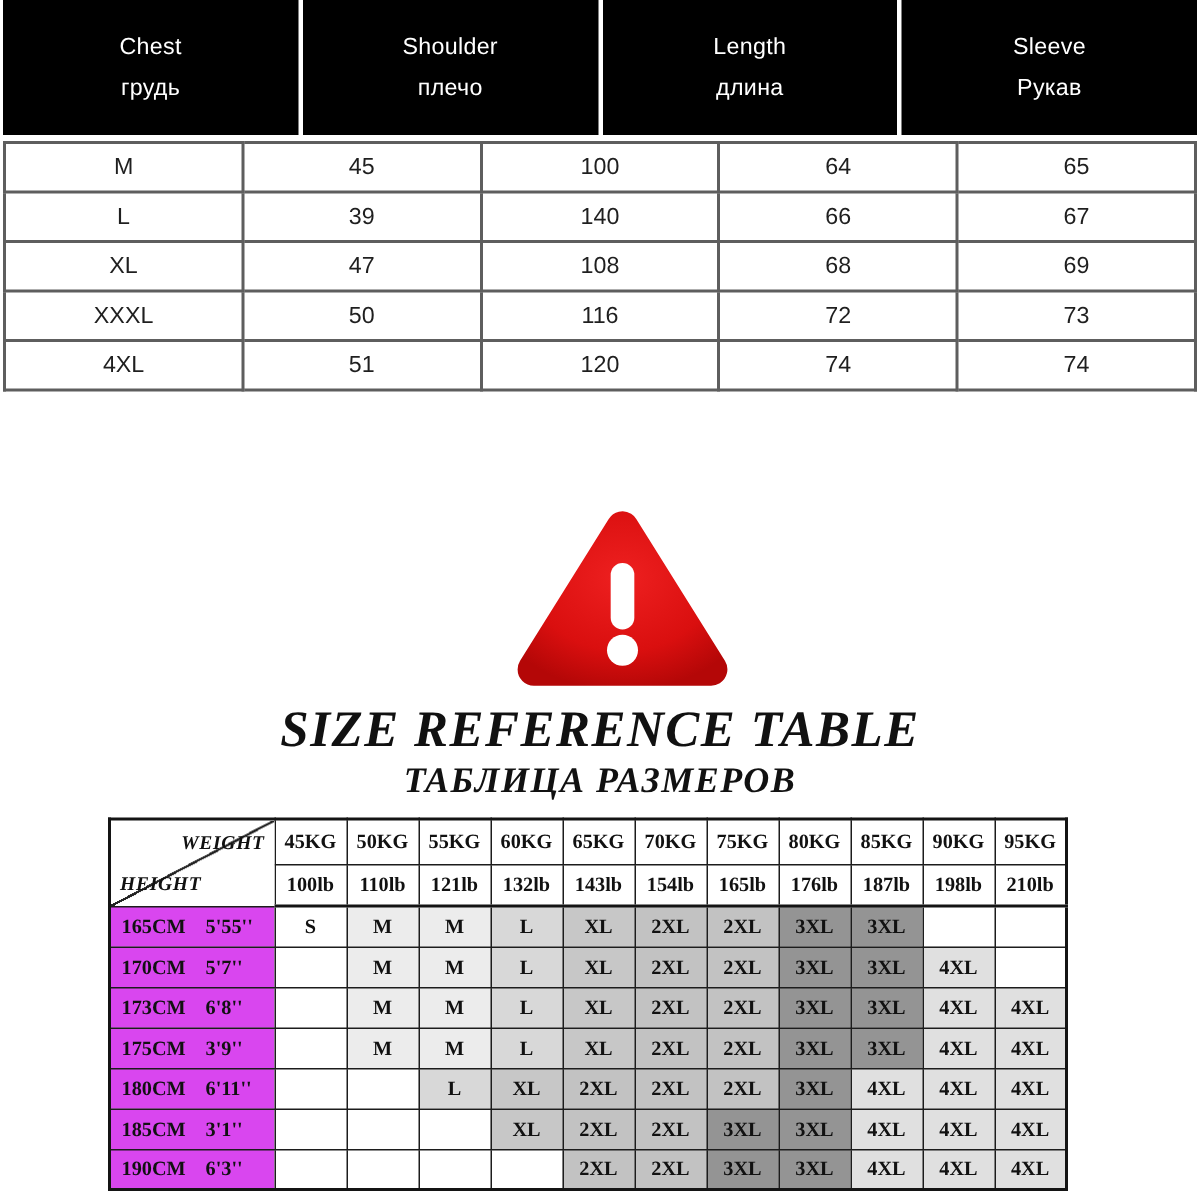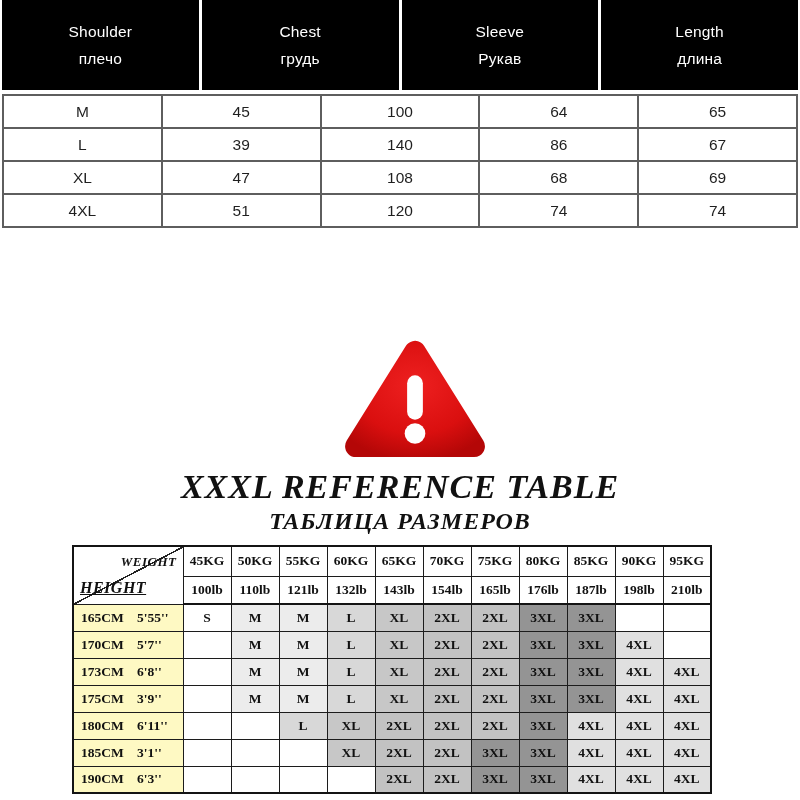--- a/index.html
+++ b/index.html
@@ -40,80 +40,87 @@
     position:absolute; left:72px; top:545px;
     border-collapse:collapse; table-layout:fixed;
     font-family:"Liberation Serif", serif; font-weight:bold; color:#111111;
     border:2px solid #141414;
   }
   .ref-table td { border:1px solid #1c1c1c; text-align:center; vertical-align:middle; }
   .ref-table td.kg   { width:48px; height:30px; font-size:13.5px; background:#ffffff; }
   .ref-table td.lb   { height:28px; font-size:13.5px; background:#ffffff; border-bottom:2px solid #141414; }
   .ref-table td.size { height:27px; font-size:13.5px; }
   .ref-table td.rowhead {
-    width:110px; background:#fef9c3; font-size:13.5px;
+    width:110px; background:#d946ef; font-size:13.5px;
     text-align:left; padding-left:7px;
   }
   .ref-table td.rowhead .cm { display:inline-block; width:56px; }
   .ref-table td.corner { width:110px; position:relative; background:#ffffff; padding:0;
     background-image:linear-gradient(to bottom right, transparent calc(50% - 0.8px), #222222 calc(50% - 0.8px), #222222 calc(50% + 0.8px), transparent calc(50% + 0.8px));
   }
   .corner-weight {
     position:absolute; top:7px; right:6px;
     font-style:italic; font-size:13px; letter-spacing:0.5px;
   }
   .corner-height {
     position:absolute; bottom:7px; left:6px;
-    font-style:italic; font-size:16px; letter-spacing:0.5px;text-decoration:underline;
+    font-style:italic; font-size:13px; letter-spacing:0.5px;
   }
 </style>
 </head>
 <body>
 
 <div class="top-table">
   <div class="tt-header" id="tt-header">
       <div class="tt-hcell">
+        <div class="tt-hline">Chest</div>
+        <div class="tt-hline">грудь</div>
+      </div>
+      <div class="tt-hcell">
         <div class="tt-hline">Shoulder</div>
         <div class="tt-hline">плечо</div>
       </div>
       <div class="tt-hcell">
-        <div class="tt-hline">Chest</div>
-        <div class="tt-hline">грудь</div>
+        <div class="tt-hline">Length</div>
+        <div class="tt-hline">длина</div>
       </div>
       <div class="tt-hcell">
         <div class="tt-hline">Sleeve</div>
         <div class="tt-hline">Рукав</div>
-      </div>
-      <div class="tt-hcell">
-        <div class="tt-hline">Length</div>
-        <div class="tt-hline">длина</div>
       </div>
     </div>
   <table class="tt-body">
     <tbody id="tt-body">
         <tr>
           <td>M</td>
           <td>45</td>
           <td>100</td>
           <td>64</td>
           <td>65</td>
         </tr>
         <tr>
           <td>L</td>
           <td>39</td>
           <td>140</td>
-          <td>86</td>
+          <td>66</td>
           <td>67</td>
         </tr>
         <tr>
           <td>XL</td>
           <td>47</td>
           <td>108</td>
           <td>68</td>
           <td>69</td>
+        </tr>
+        <tr>
+          <td>XXXL</td>
+          <td>50</td>
+          <td>116</td>
+          <td>72</td>
+          <td>73</td>
         </tr>
         <tr>
           <td>4XL</td>
           <td>51</td>
           <td>120</td>
           <td>74</td>
           <td>74</td>
         </tr>
       </tbody>
   </table>
@@ -127,21 +134,21 @@
         <stop offset="65%" stop-color="#da0f0f"></stop>
         <stop offset="100%" stop-color="#b40707"></stop>
       </radialGradient>
     </defs>
     <polygon points="75,18 135,114 15,114" fill="url(#redg)" stroke="url(#redg)" stroke-width="22" stroke-linejoin="round"></polygon>
     <rect x="67" y="42" width="16" height="45" rx="8" fill="#ffffff"></rect>
     <circle cx="75" cy="101" r="10.5" fill="#ffffff"></circle>
   </svg>
 </div>
 
-<div class="heading-en">XXXL REFERENCE TABLE</div>
+<div class="heading-en">SIZE REFERENCE TABLE</div>
 <div class="heading-ru">ТАБЛИЦА РАЗМЕРОВ</div>
 
 <table class="ref-table">
   <tbody id="ref-body">
     <tr>
       <td class="corner" rowspan="2">
         <span class="corner-weight">WEIGHT</span>
         <span class="corner-height">HEIGHT</span>
       </td>
     <td class="kg">45KG</td>

